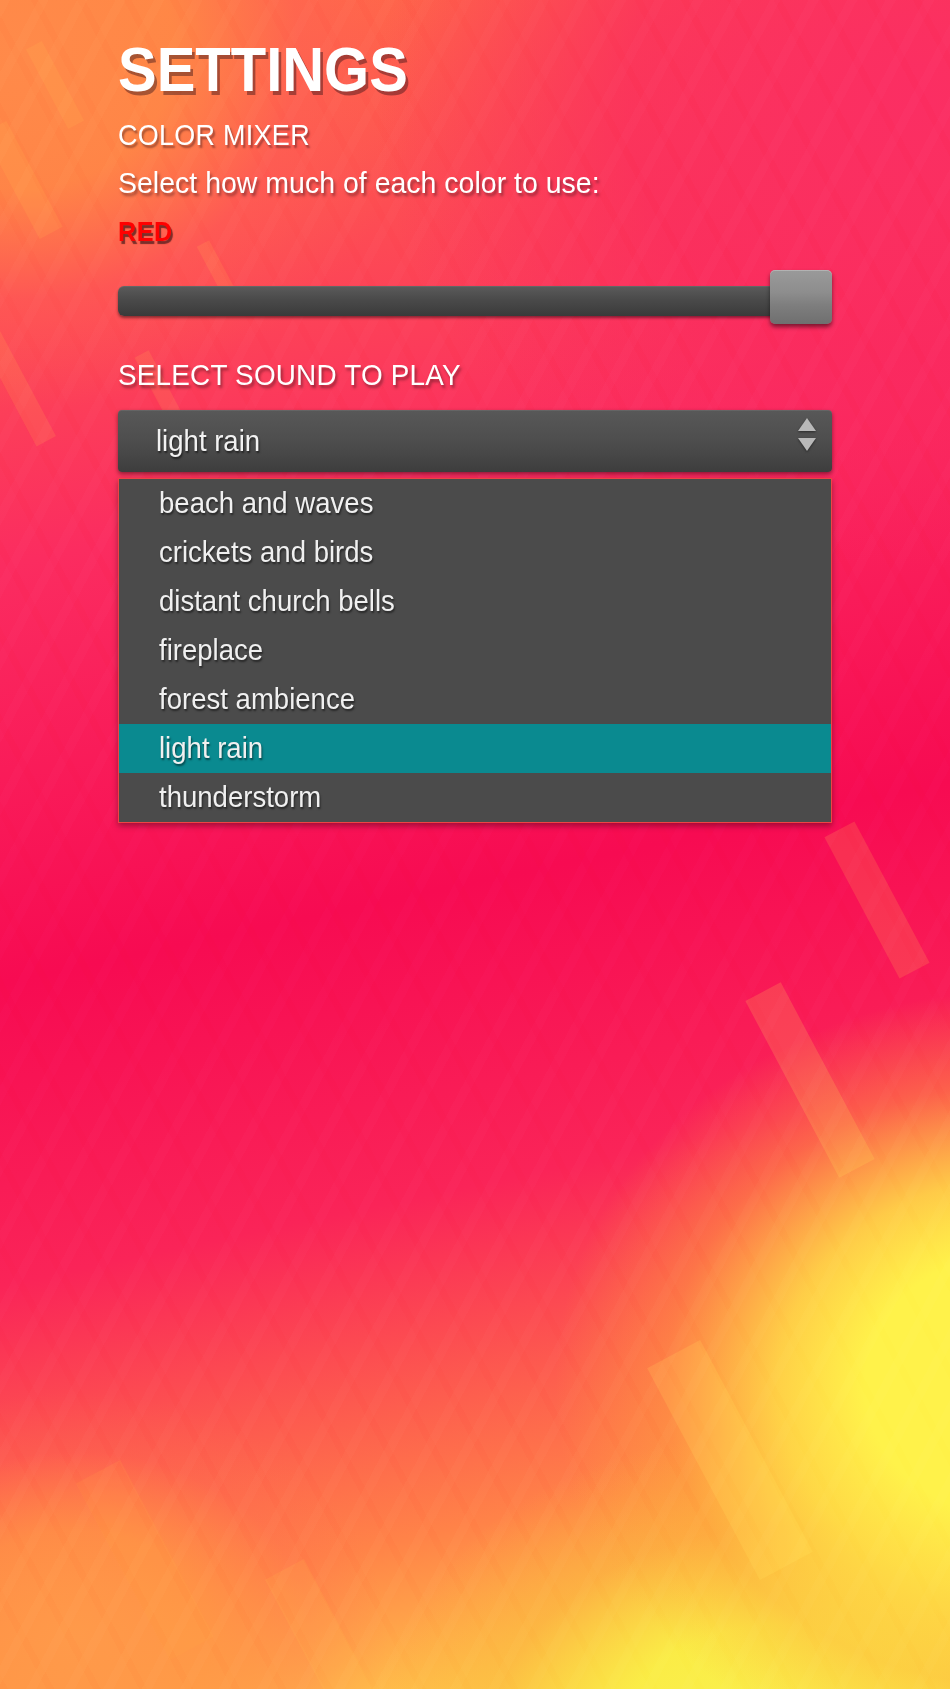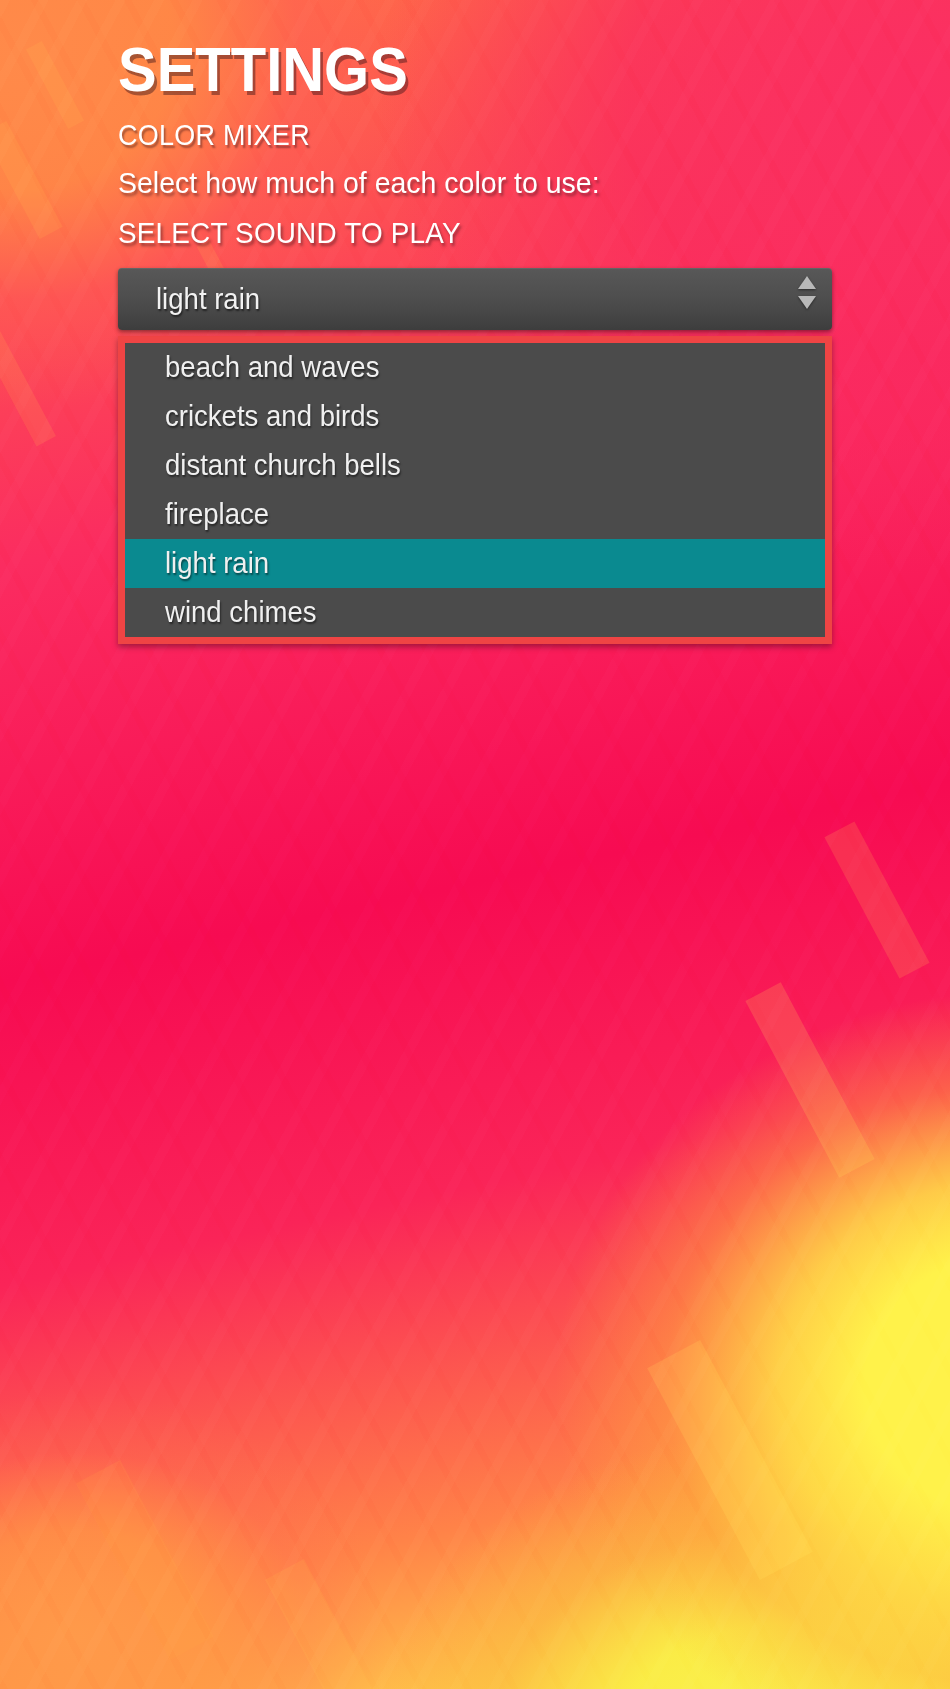--- a/index.html
+++ b/index.html
@@ -181,21 +181,21 @@
   .spinner .arrow.down {
     border-left: 9px solid transparent;
     border-right: 9px solid transparent;
     border-top: 13px solid #b8b8b8;
     filter: drop-shadow(0 1px 1px rgba(0,0,0,0.5));
   }
 
   #sound-options {
     margin-top: 6px;
     background: #4b4b4b;
-    border: 7px solid #ef4444;
+    border: 1px solid #ef4444;
     box-shadow: 0 3px 6px rgba(0,0,0,0.35);
   }
   .option {
     height: 49px;
     display: flex;
     align-items: center;
     padding-left: 40px;
     font-size: 29px;
     color: #F0F0F0;
     text-shadow: 1px 2px 2px rgba(0,0,0,0.5);
@@ -224,20 +224,27 @@
 </div>
 <div id="bg-streaks"></div>
 
 <div id="content">
 
   <div class="pad">
     <div id="page-title">SETTINGS</div>
     <div id="section-subtitle">COLOR MIXER</div>
     <div id="mixer-instruction">Select how much of each color to use:</div>
 
+    <div class="channel">
+      <div class="channel-label" style="color:#FF0000;">RED</div>
+      <div class="slider">
+        <div class="slider-track"></div>
+        <div class="slider-thumb" style="right:0px;"></div>
+      </div>
+    </div>
 
 
 
     <div id="sound-section-label">SELECT SOUND TO PLAY</div>
 
     <div id="sound-select">
       <div id="sound-select-value">light rain</div>
       <div class="spinner">
         <div class="arrow up"></div>
         <div class="arrow down"></div>
@@ -250,22 +257,25 @@
         </div>
       <div class="option">
           <span>crickets and birds</span>
         </div>
       <div class="option">
           <span>distant church bells</span>
         </div>
       <div class="option">
           <span>fireplace</span>
         </div>
+      <div class="option">
+          <span>forest ambience</span>
+        </div>
       <div class="option selected">
           <span>light rain</span>
         </div>
       <div class="option">
-          <span>wind chimes</span>
+          <span>thunderstorm</span>
         </div>
     </div>
   </div>
 
 </div>
 
 </body></html>

